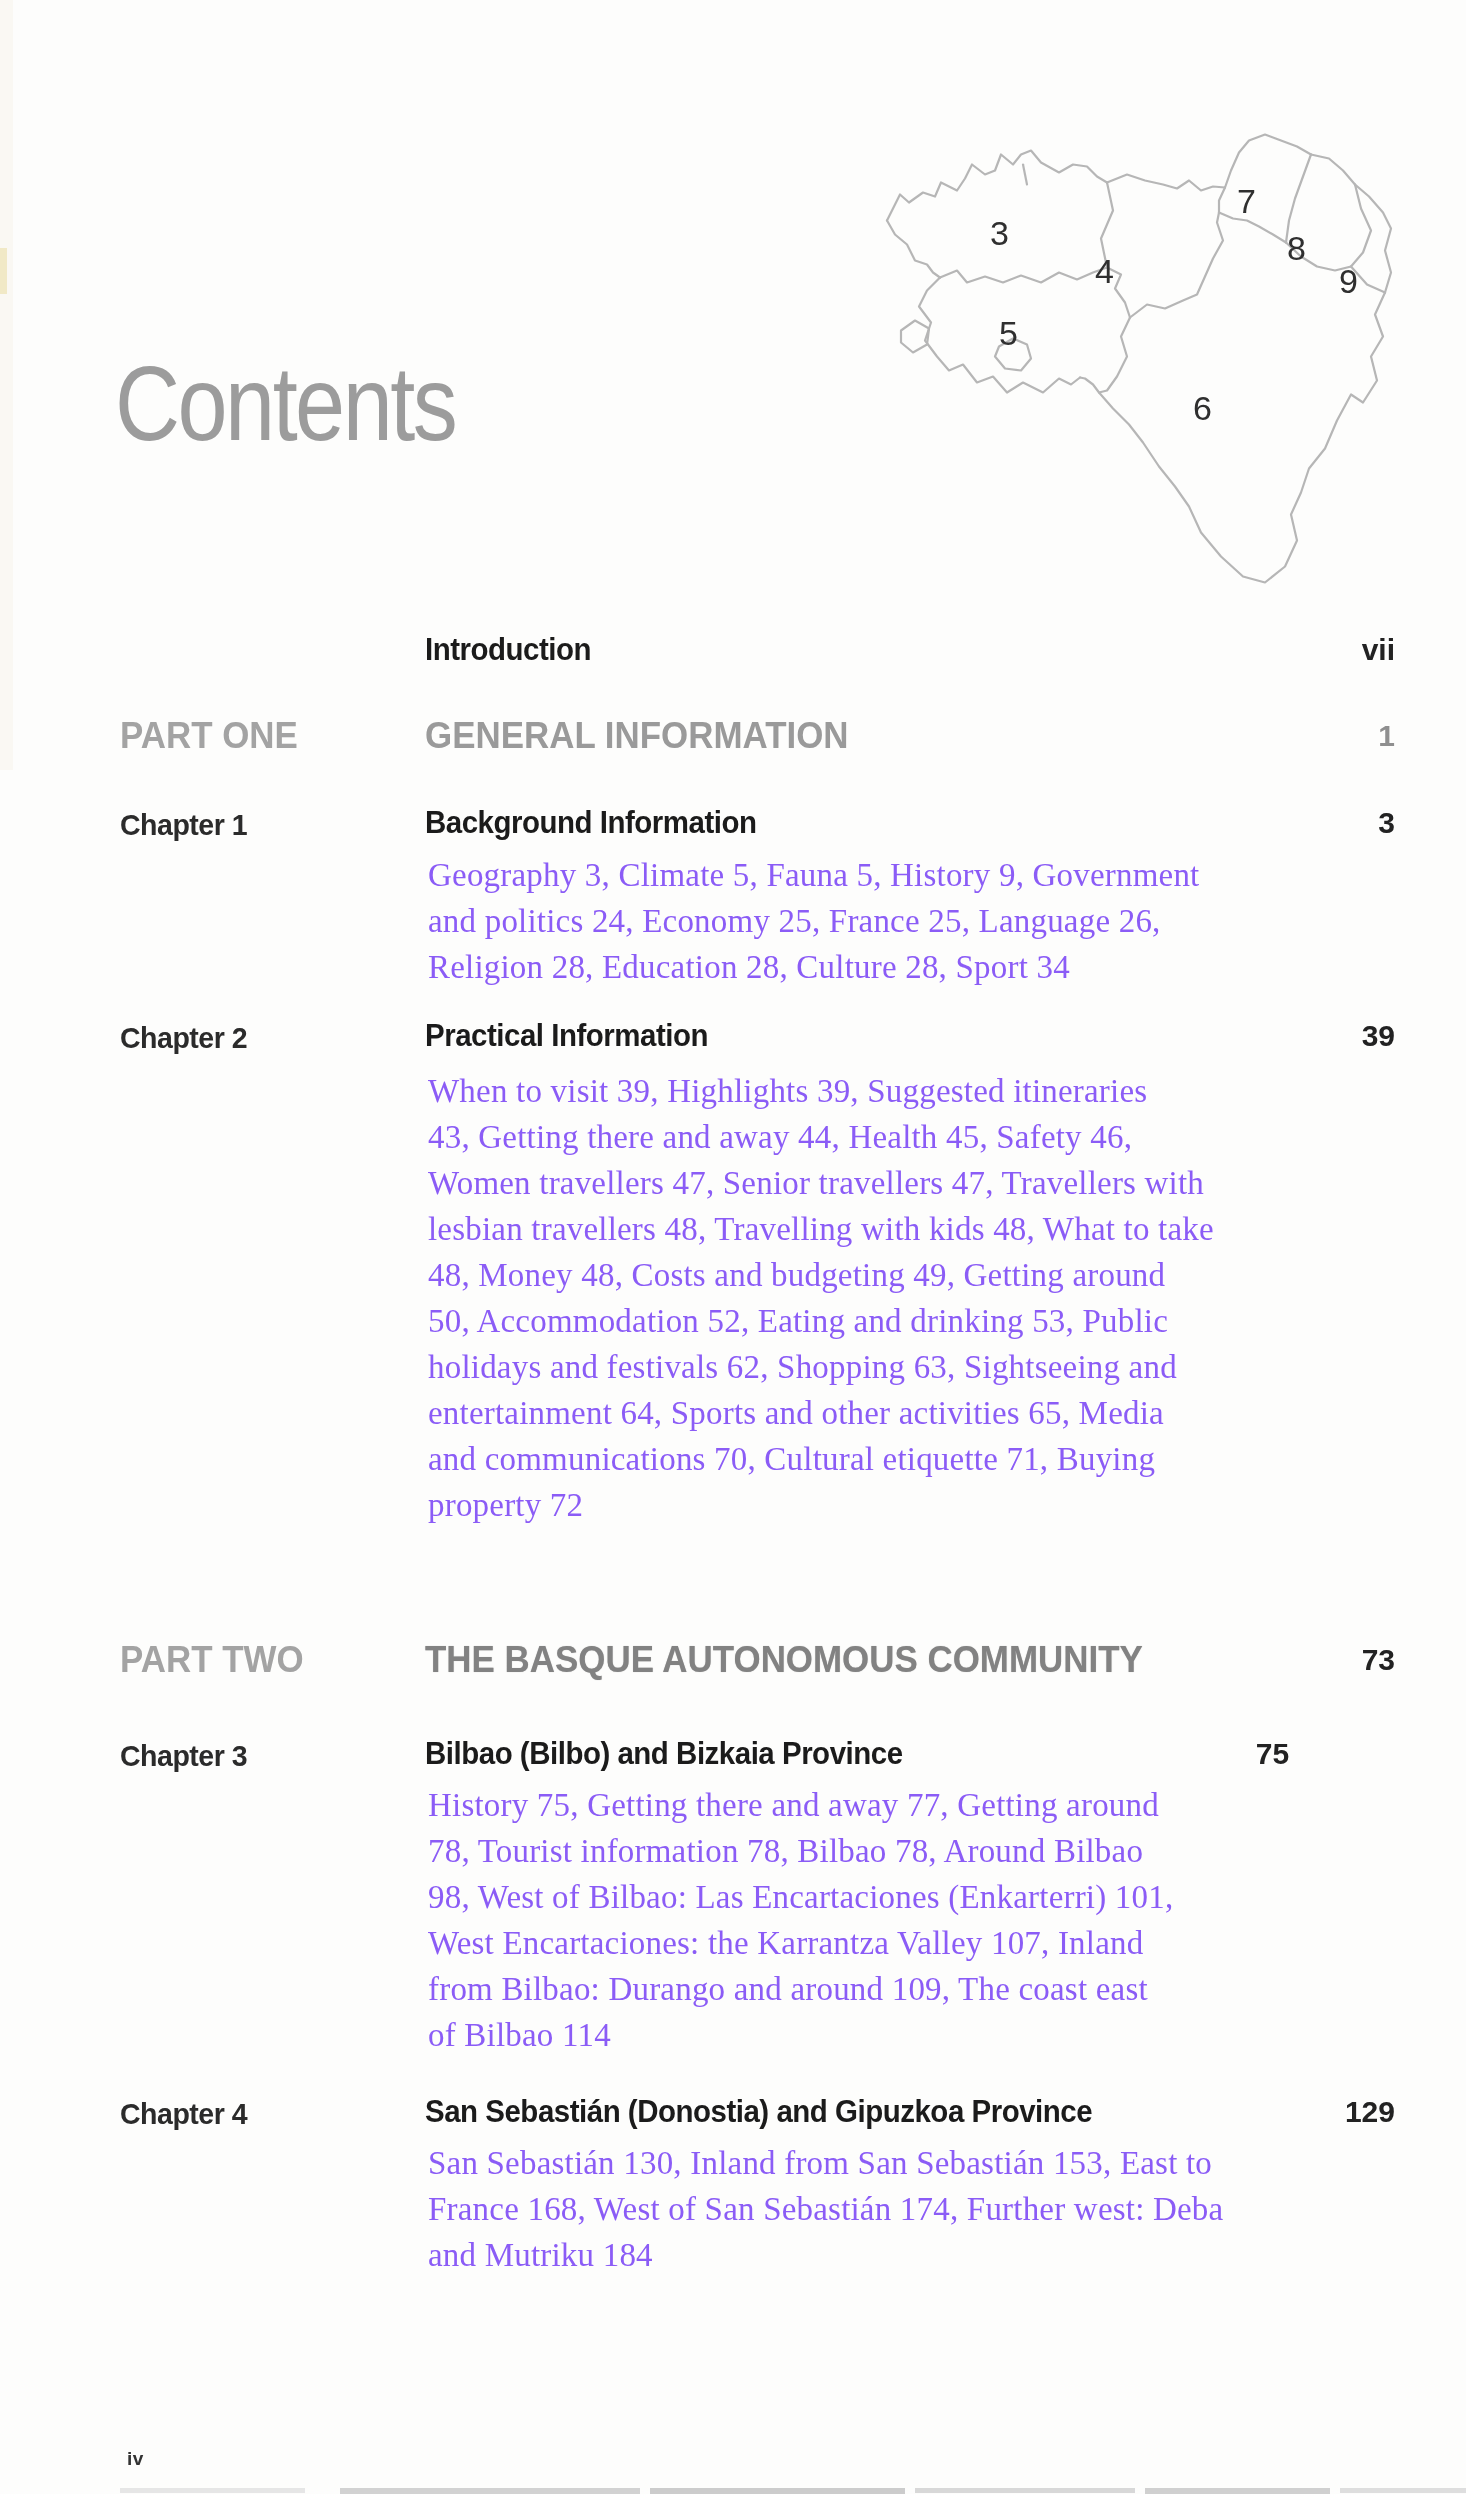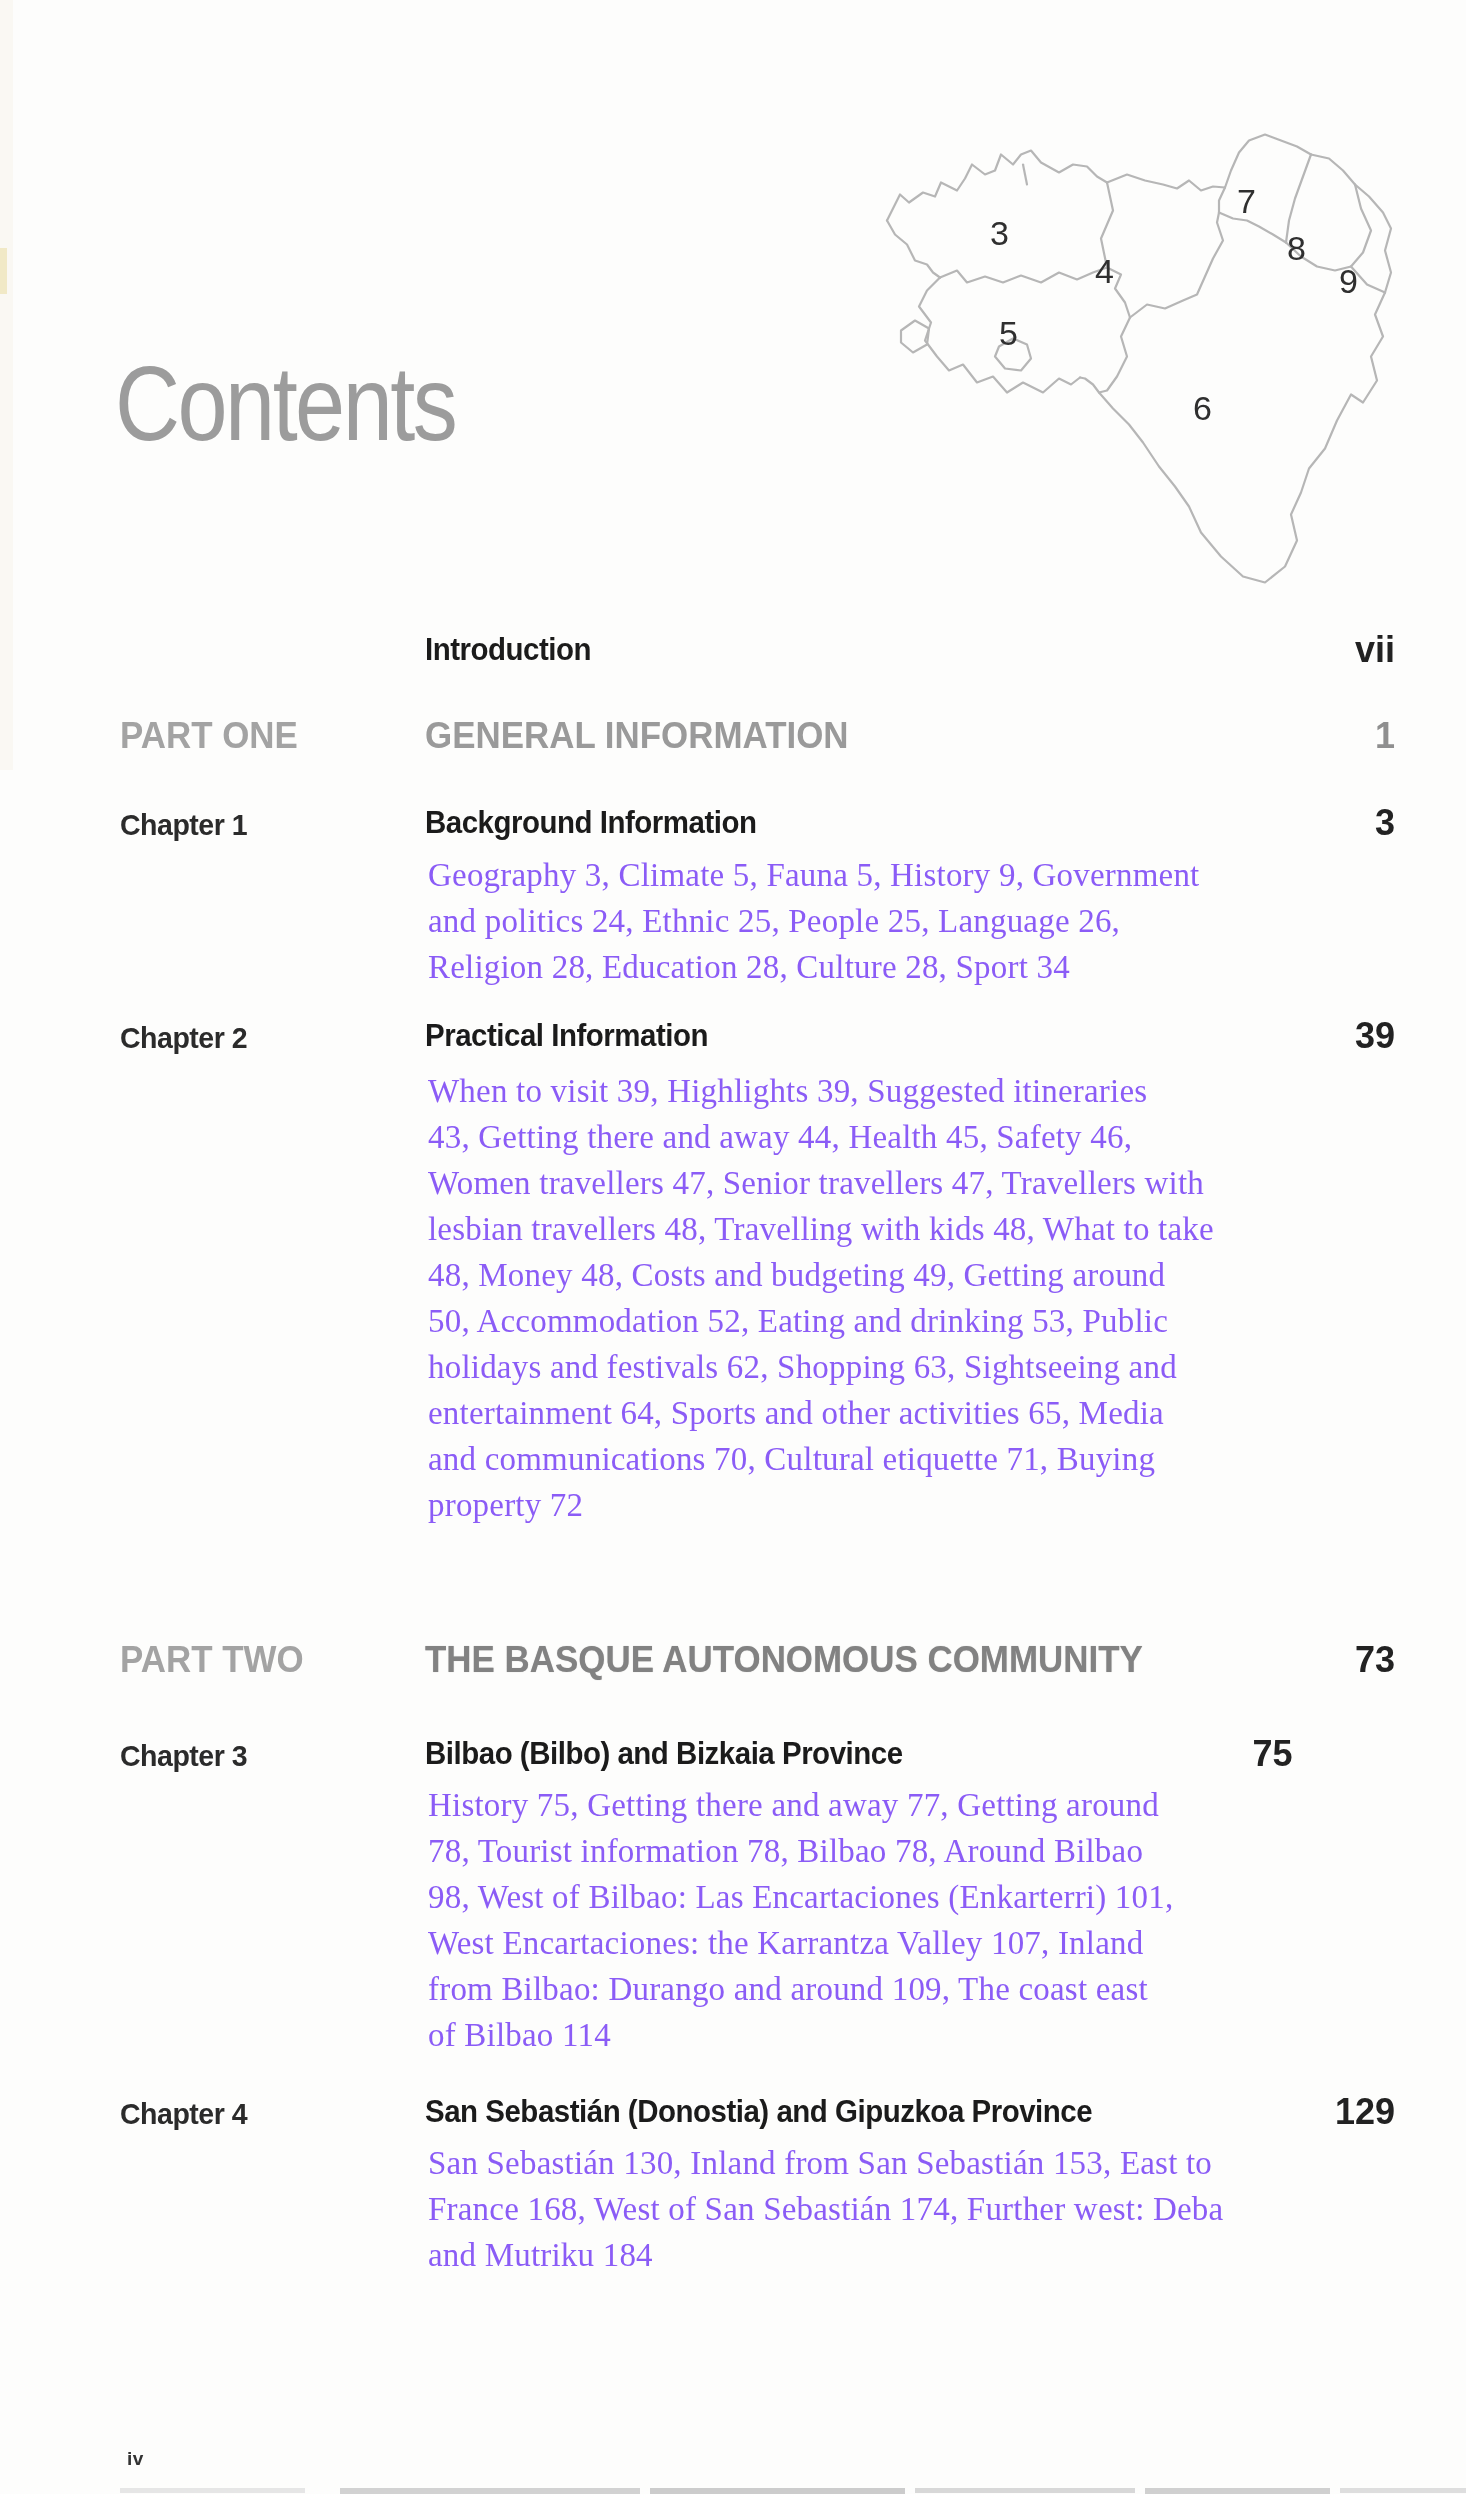--- a/index.html
+++ b/index.html
@@ -5,21 +5,21 @@
   html,body{margin:0;padding:0;background:#ffffff;}
   .page{position:relative;width:1466px;height:2494px;background:#fdfdfc;overflow:hidden;
         font-family:"Liberation Sans",sans-serif;}
   .abs{position:absolute;}
   .contents-title{font-size:106px;line-height:1;color:#9c9c9c;letter-spacing:-3px;
         transform:scaleX(0.85);transform-origin:left top;white-space:nowrap;}
   .chapter-label{font-weight:bold;font-size:30px;line-height:40px;color:#2b2b2b;
         letter-spacing:-0.5px;transform:scaleX(0.95);transform-origin:left top;white-space:nowrap;}
   .entry-title{font-weight:bold;font-size:31px;line-height:40px;color:#1b1b1b;
         letter-spacing:-0.5px;transform:scaleX(0.95);transform-origin:left top;white-space:nowrap;}
-  .page-num{font-weight:bold;font-size:36px;line-height:40px;color:#222;text-align:right;
+  .page-num{font-weight:bold;font-size:30px;line-height:40px;color:#222;text-align:right;
         width:245px;white-space:nowrap;}
   .pg-gray{color:#8f8f8f;}
   .part-label{font-weight:bold;font-size:36px;line-height:44px;color:#a3a3a3;
         transform:scaleX(0.97);transform-origin:left top;white-space:nowrap;}
   .part-title{font-weight:bold;font-size:36px;line-height:44px;color:#9a9a9a;
         transform:scaleX(0.97);transform-origin:left top;white-space:nowrap;}
   .distressed{color:#828282;text-shadow:0 0 1px #bdbdbd;}
   .body-lines{font-family:"Liberation Serif",serif;font-size:33px;line-height:46px;
         color:#8b5cf6;letter-spacing:0.2px;}
   .body-lines div{white-space:nowrap;}
@@ -92,21 +92,21 @@
 
   <div class="abs part-label" style="left:120px;top:714px;">PART ONE</div>
   <div class="abs part-title" style="left:425px;top:714px;">GENERAL INFORMATION</div>
   <div class="abs page-num pg-gray" style="left:1150px;top:716px;">1</div>
 
   <div class="abs chapter-label" style="left:120px;top:805px;">Chapter 1</div>
   <div class="abs entry-title" style="left:425px;top:803px;">Background Information</div>
   <div class="abs page-num" style="left:1150px;top:803px;">3</div>
   <div class="abs body-lines" style="left:428px;top:852px;">
     <div>Geography 3, Climate 5, Fauna 5, History 9, Government</div>
-    <div>and politics 24, Ethnic 25, People 25, Language 26,</div>
+    <div>and politics 24, Economy 25, France 25, Language 26,</div>
     <div>Religion 28, Education 28, Culture 28, Sport 34</div>
   </div>
 
   <div class="abs chapter-label" style="left:120px;top:1018px;">Chapter 2</div>
   <div class="abs entry-title" style="left:425px;top:1016px;">Practical Information</div>
   <div class="abs page-num" style="left:1150px;top:1016px;">39</div>
   <div class="abs body-lines" style="left:428px;top:1068px;">
     <div>When to visit 39, Highlights 39, Suggested itineraries</div>
     <div>43, Getting there and away 44, Health 45, Safety 46,</div>
     <div>Women travellers 47, Senior travellers 47, Travellers with</div>

